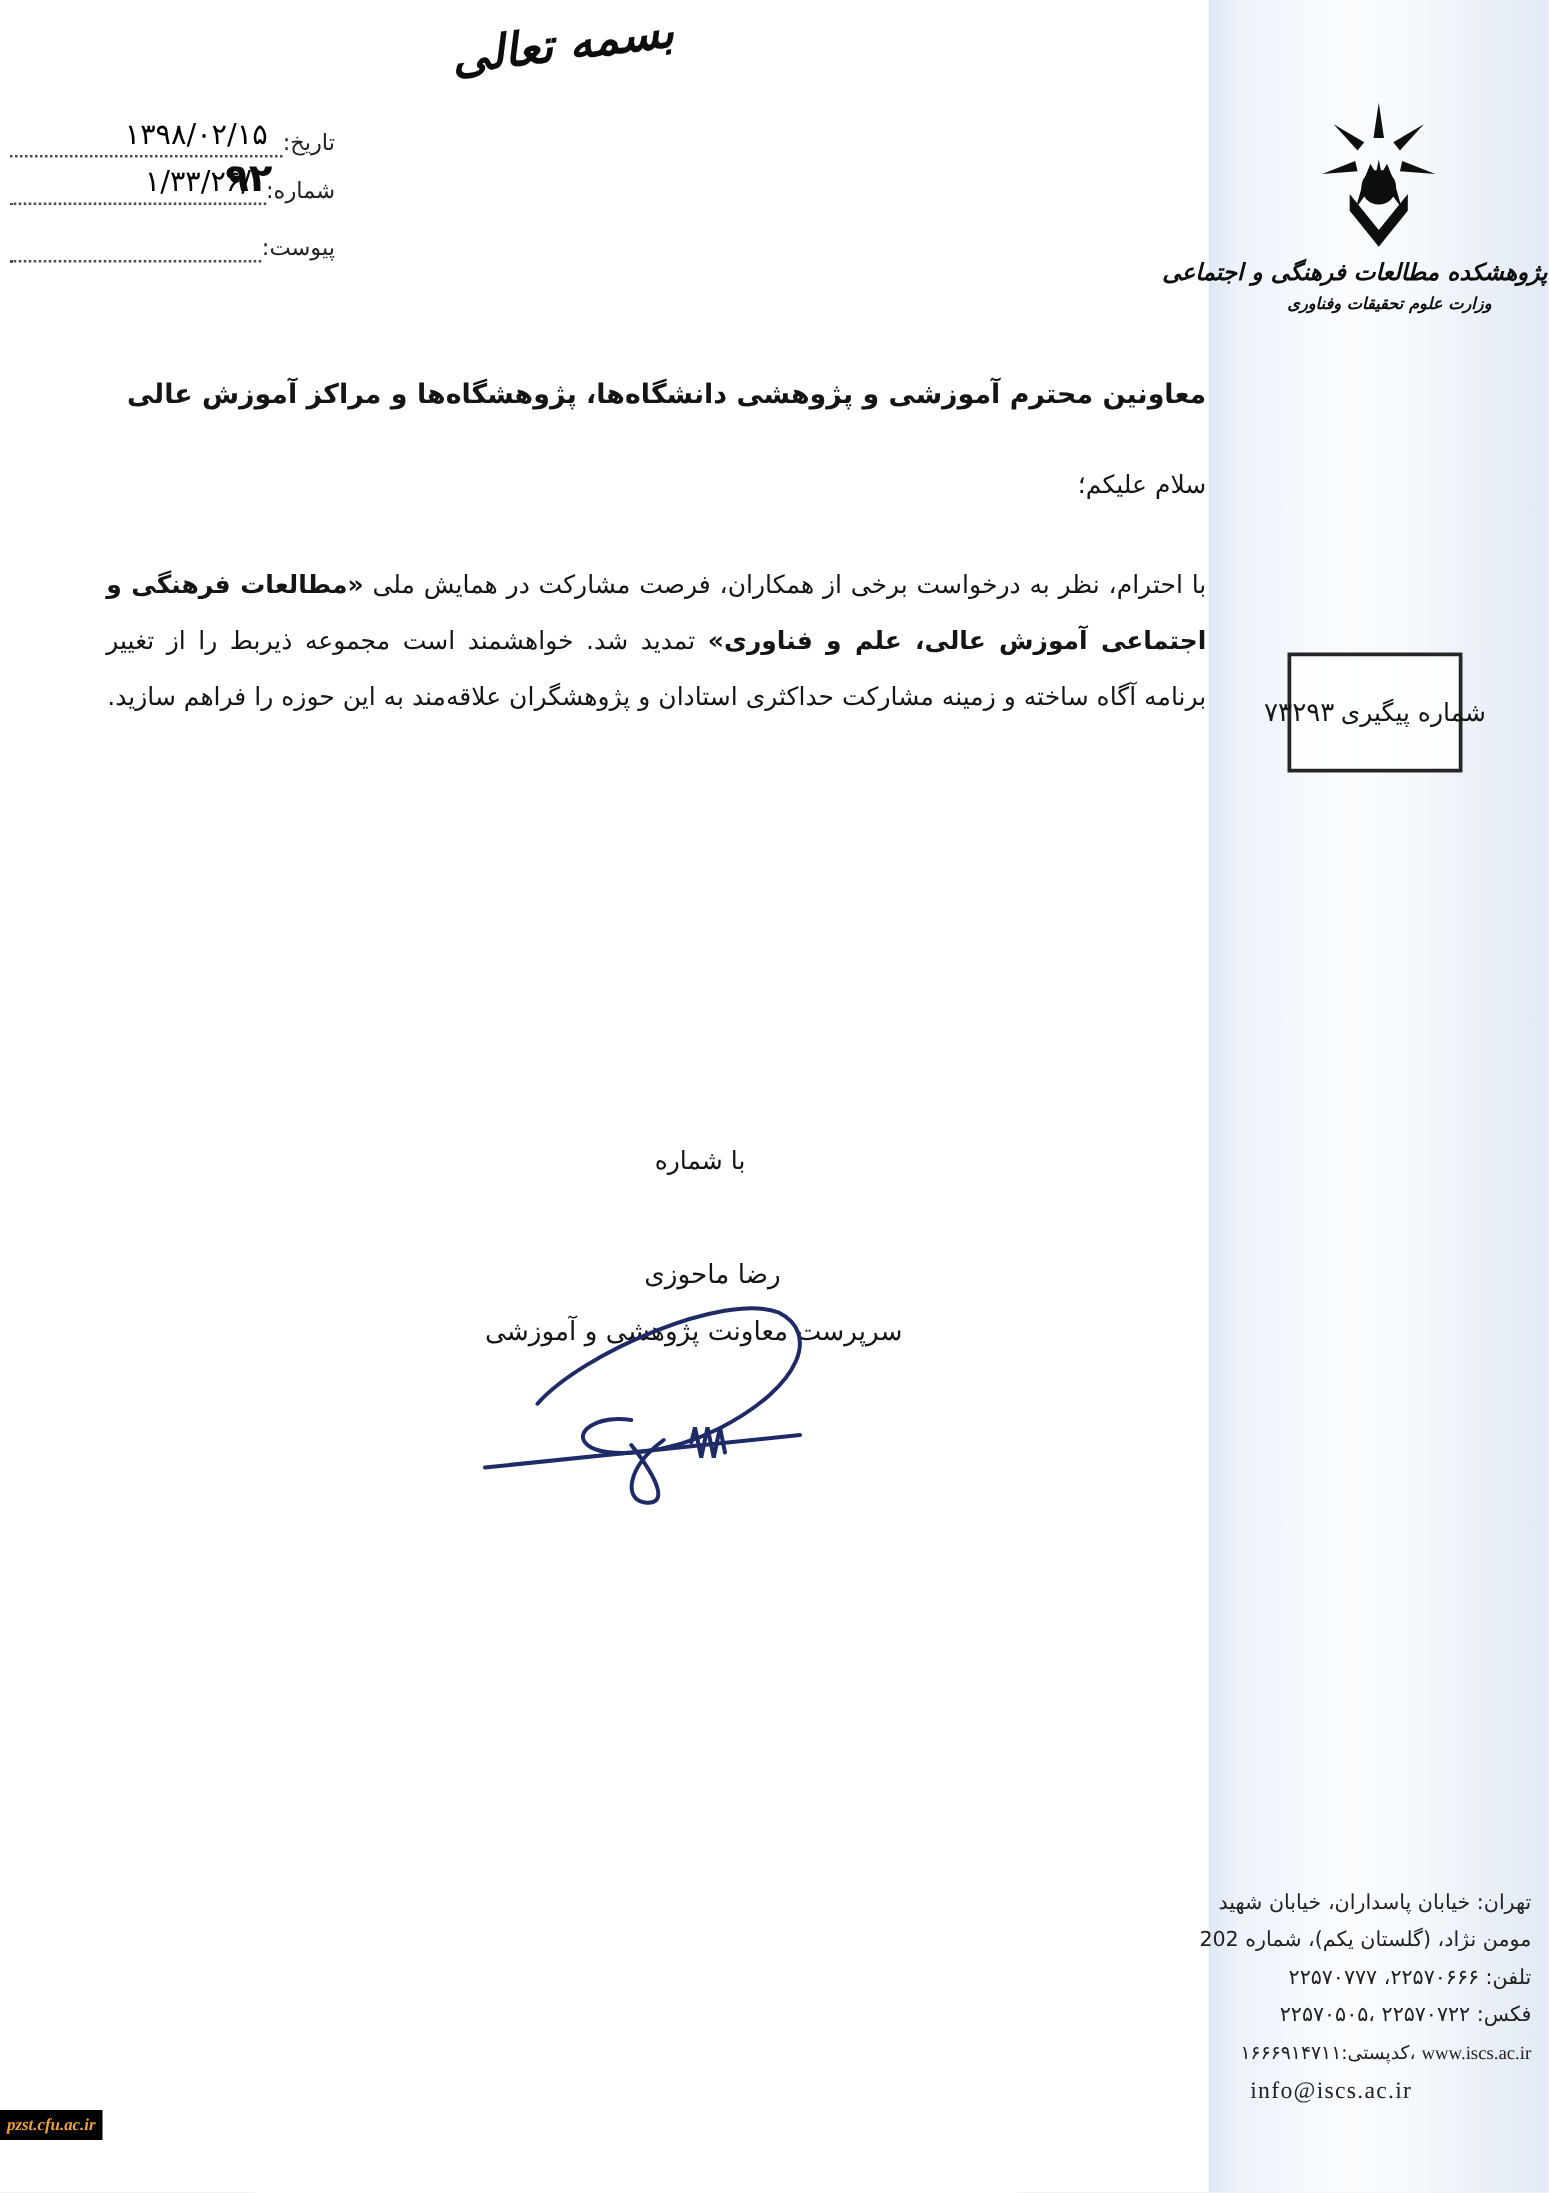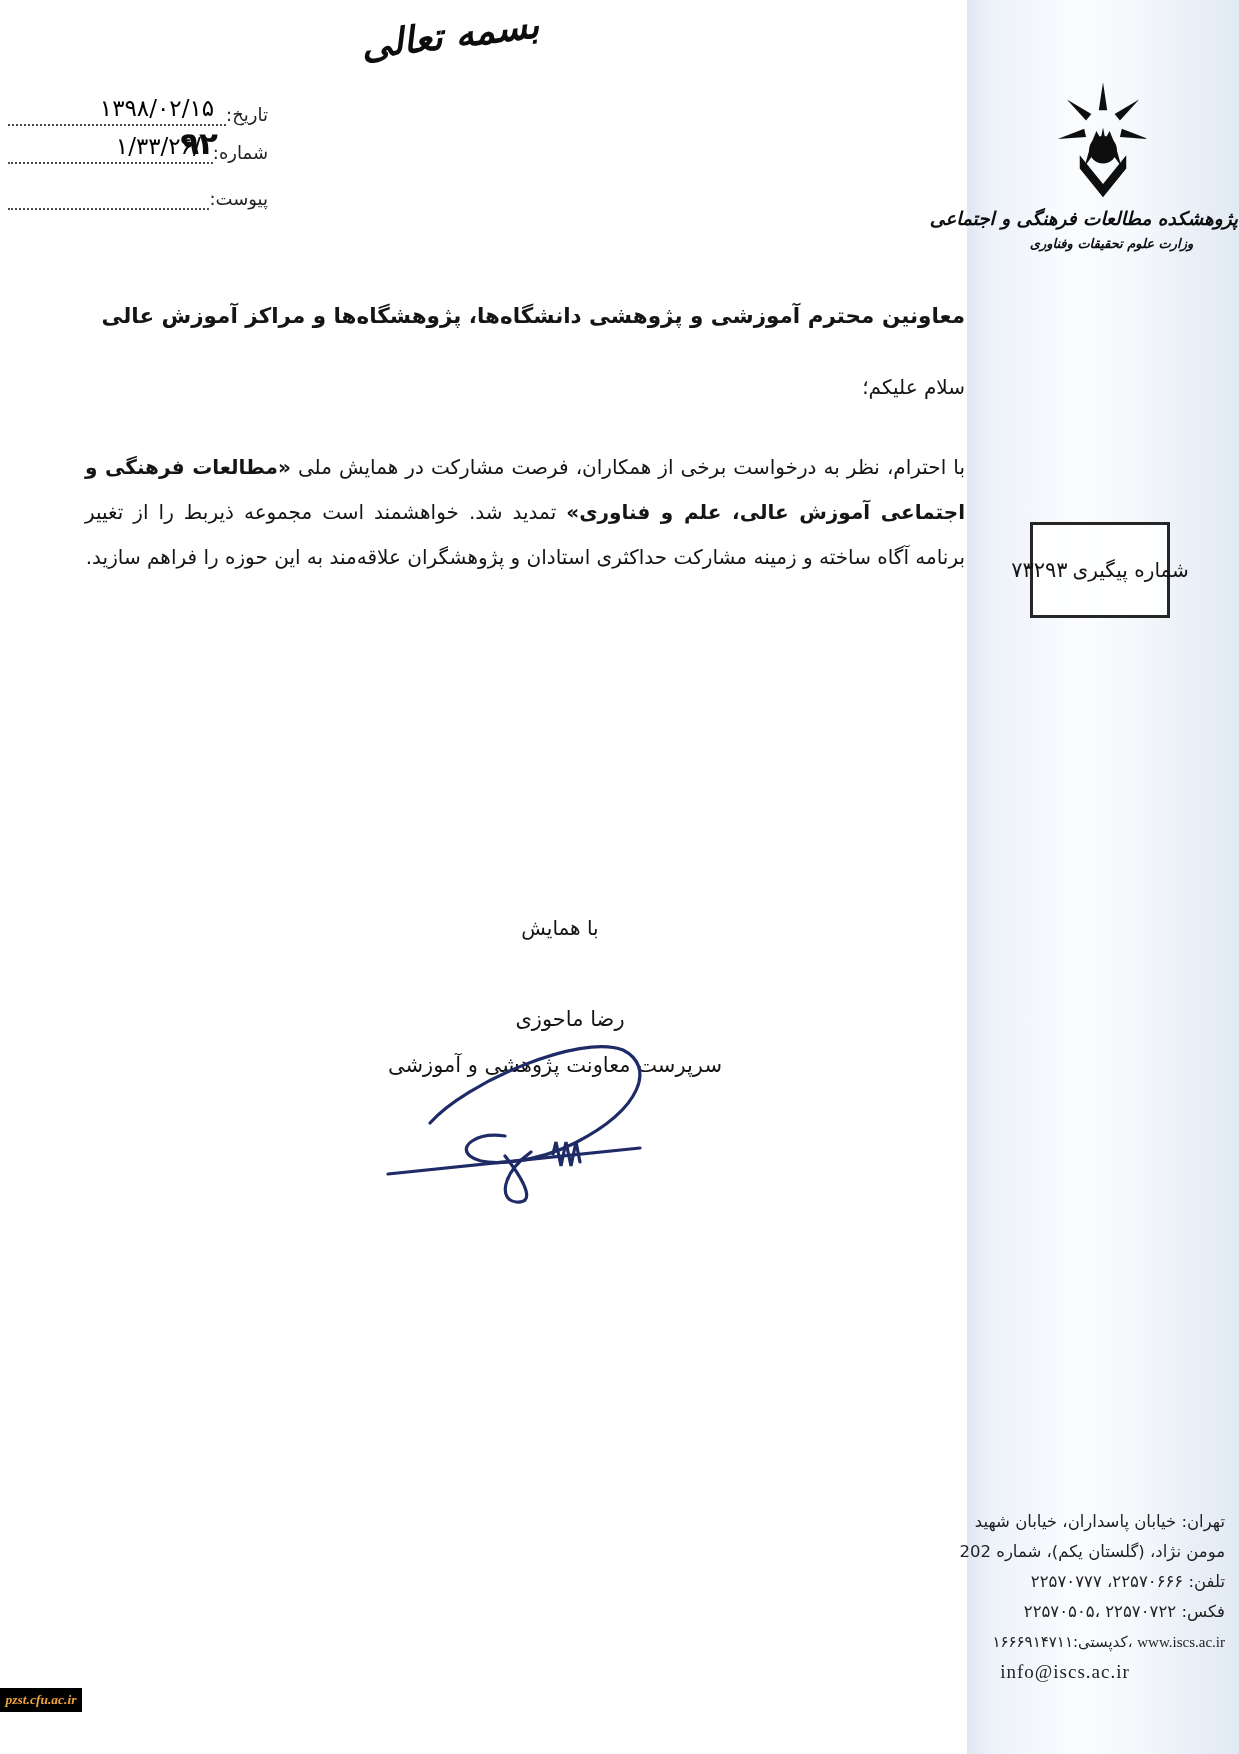--- a/index.html
+++ b/index.html
@@ -118,21 +118,21 @@
     <div class="tracking-number">۷۳۲۹۳</div>
   </div>
 
   <div class="recipient rtl">معاونین محترم آموزشی و پژوهشی دانشگاه‌ها، پژوهشگاه‌ها و مراکز آموزش عالی</div>
   <div class="salutation rtl">سلام علیکم؛</div>
 
   <p class="p1 rtl"><span>با احترام، نظر به درخواست برخی از همکاران، فرصت مشارکت در همایش ملی </span><b>«مطالعات فرهنگی و اجتماعی آموزش عالی، علم و فناوری»</b><span> تمدید شد. خواهشمند است مجموعه ذیربط را از تغییر برنامه آگاه ساخته و زمینه مشارکت حداکثری استادان و پژوهشگران علاقه‌مند به این حوزه را فراهم سازید.</span></p>
 
 
 
-  <div class="thanks rtl">با همایش</div>
+  <div class="thanks rtl">با شماره</div>
   <div class="sig-name rtl">رضا ماحوزی</div>
   <div class="sig-title rtl">سرپرست معاونت پژوهشی و آموزشی</div>
 
   <svg class="sig-scribble" viewBox="0 0 340 185" xmlns="http://www.w3.org/2000/svg">
     <g fill="none" stroke="#1e2b66" stroke-width="3.2" stroke-linecap="round">
       <path d="M 75,95 C 110,55 225,5 268,22 C 300,38 288,80 220,115 C 180,135 130,140 115,128 C 103,118 122,104 150,108"></path>
       <path d="M 33,146 L 285,120"></path>
       <path d="M 198,126 l 3,-12 l 5,24 l 5,-24 l 5,24 l 5,-24 l 4,20"></path>
       <path d="M 150,128 C 172,156 180,176 161,174 C 144,172 146,146 176,124"></path>
     </g>

